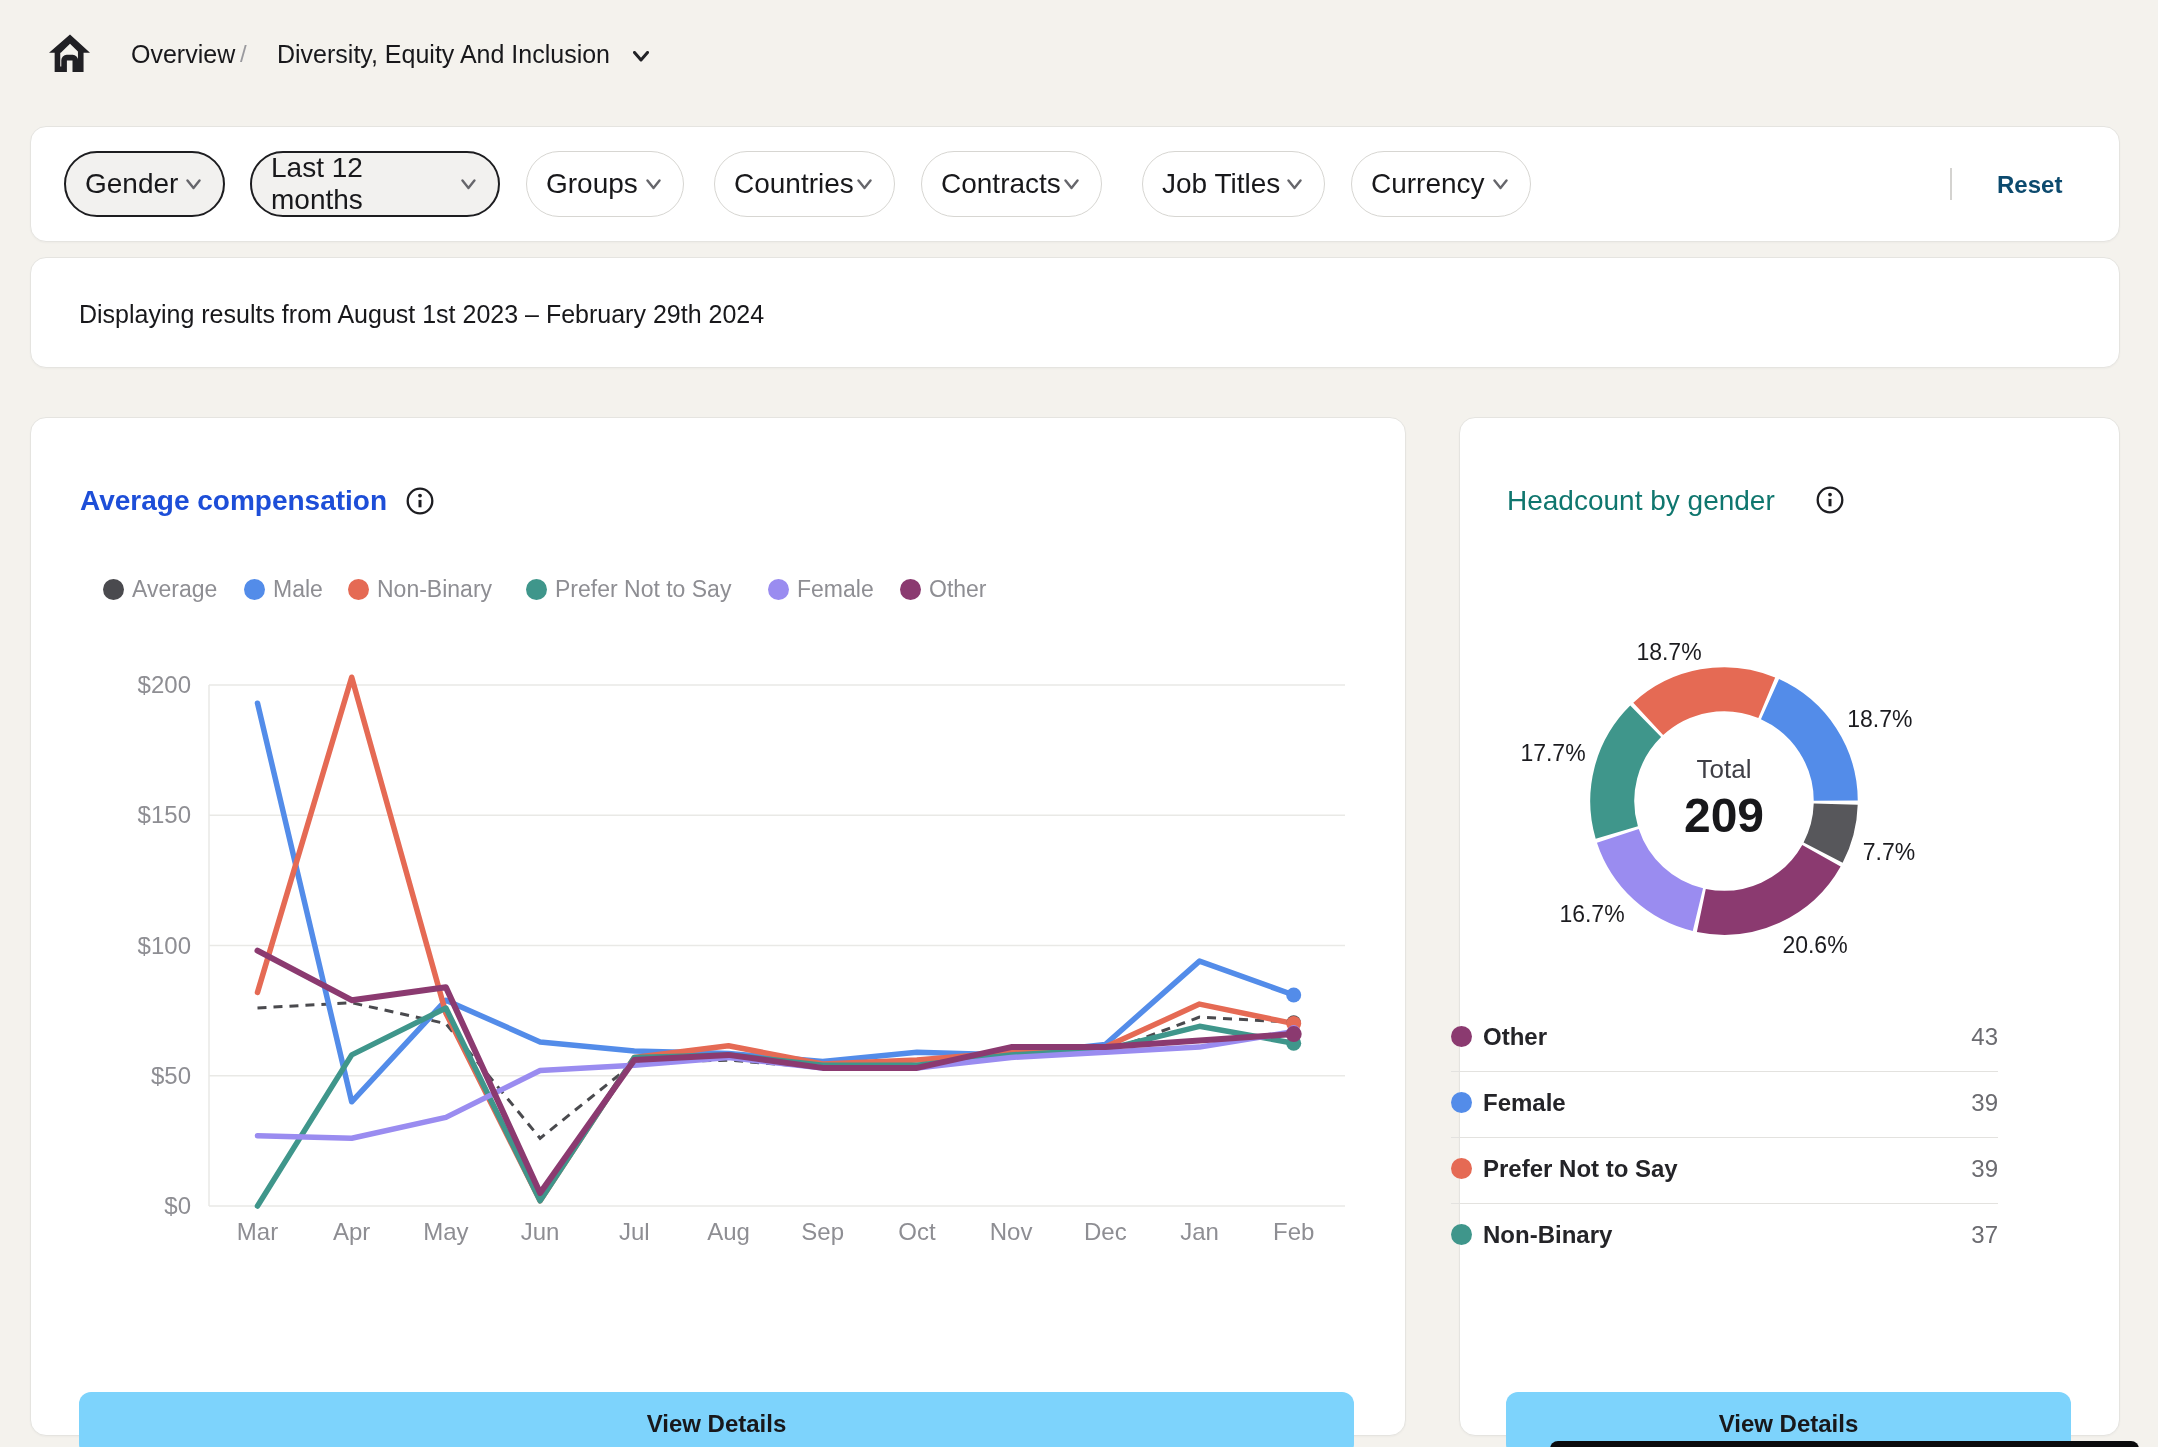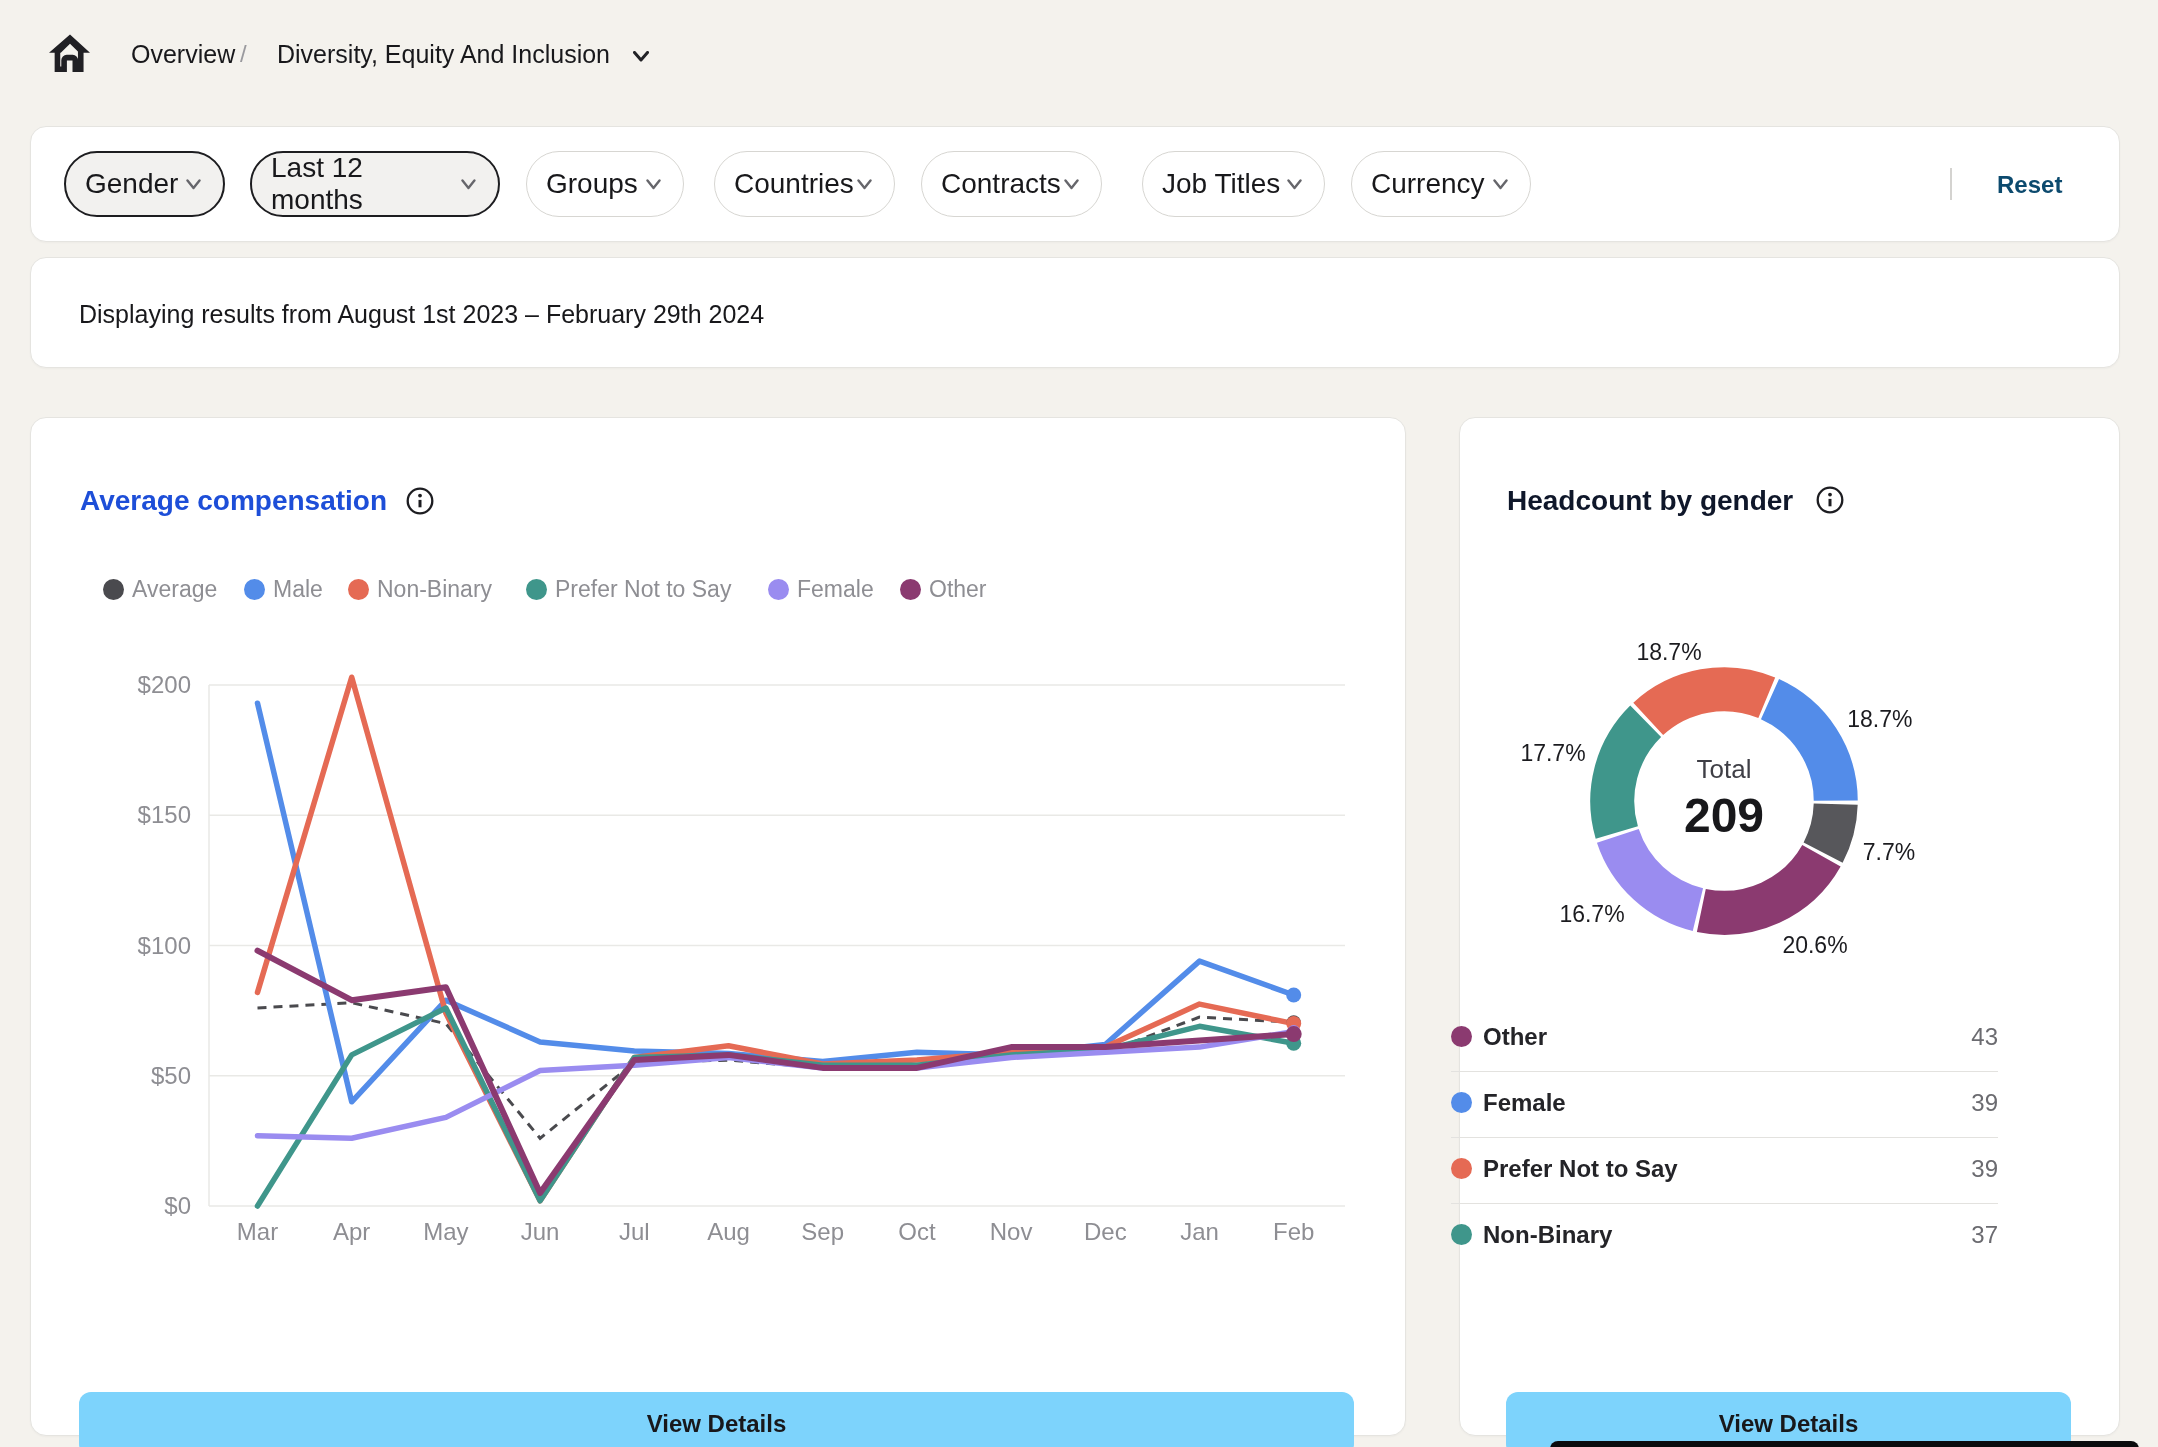--- a/index.html
+++ b/index.html
@@ -131,21 +131,21 @@
 <circle cx="1263.7" cy="626.2" r="7.5" fill="#3f968b"></circle>
 <circle cx="1263.7" cy="606.6" r="7.5" fill="#e56a54"></circle>
 <circle cx="1263.7" cy="614.5" r="6.5" fill="#9a8cf0"></circle>
 <circle cx="1263.7" cy="617.1" r="8" fill="#8b3a70"></circle>
 <circle cx="1263.7" cy="578.0" r="7.5" fill="#538ce9"></circle>
 
 </svg>
 <div class="vbtn" style="left:79px;width:1275px;">View Details</div>
 
 <div class="card" style="left:1459px;top:417px;width:661px;height:1019px;"></div>
-<div class="abs" style="left:1507px;top:485px;font-size:28px;font-weight:bold;color:#0f172a;">Headcount by gender</div>
+<div class="abs" style="left:1507px;top:485px;font-size:28px;font-weight:normal;color:#0f766e;">Headcount by gender</div>
 <div class="abs" style="left:1816px;top:486px;">
     <svg width="28" height="28" viewBox="0 0 28 28" style="display:block">
       <circle cx="14" cy="14" r="12.3" fill="none" stroke="#1d1d21" stroke-width="2.3"></circle>
       <line x1="14" y1="12.9" x2="14" y2="20.3" stroke="#1d1d21" stroke-width="3"></line>
       <circle cx="14" cy="8.6" r="1.9" fill="#1d1d21"></circle>
     </svg>
   </div>
 <div class="abs" style="left:1395px;top:417px;width:623px;height:1019px;">
   <svg width="661" height="600" viewBox="0 0 661 600">
   <path d="M 253.22 301.87 A 111.75 111.75 0 0 1 371.76 280.76" fill="none" stroke="#e56a54" stroke-width="44.0"></path>

